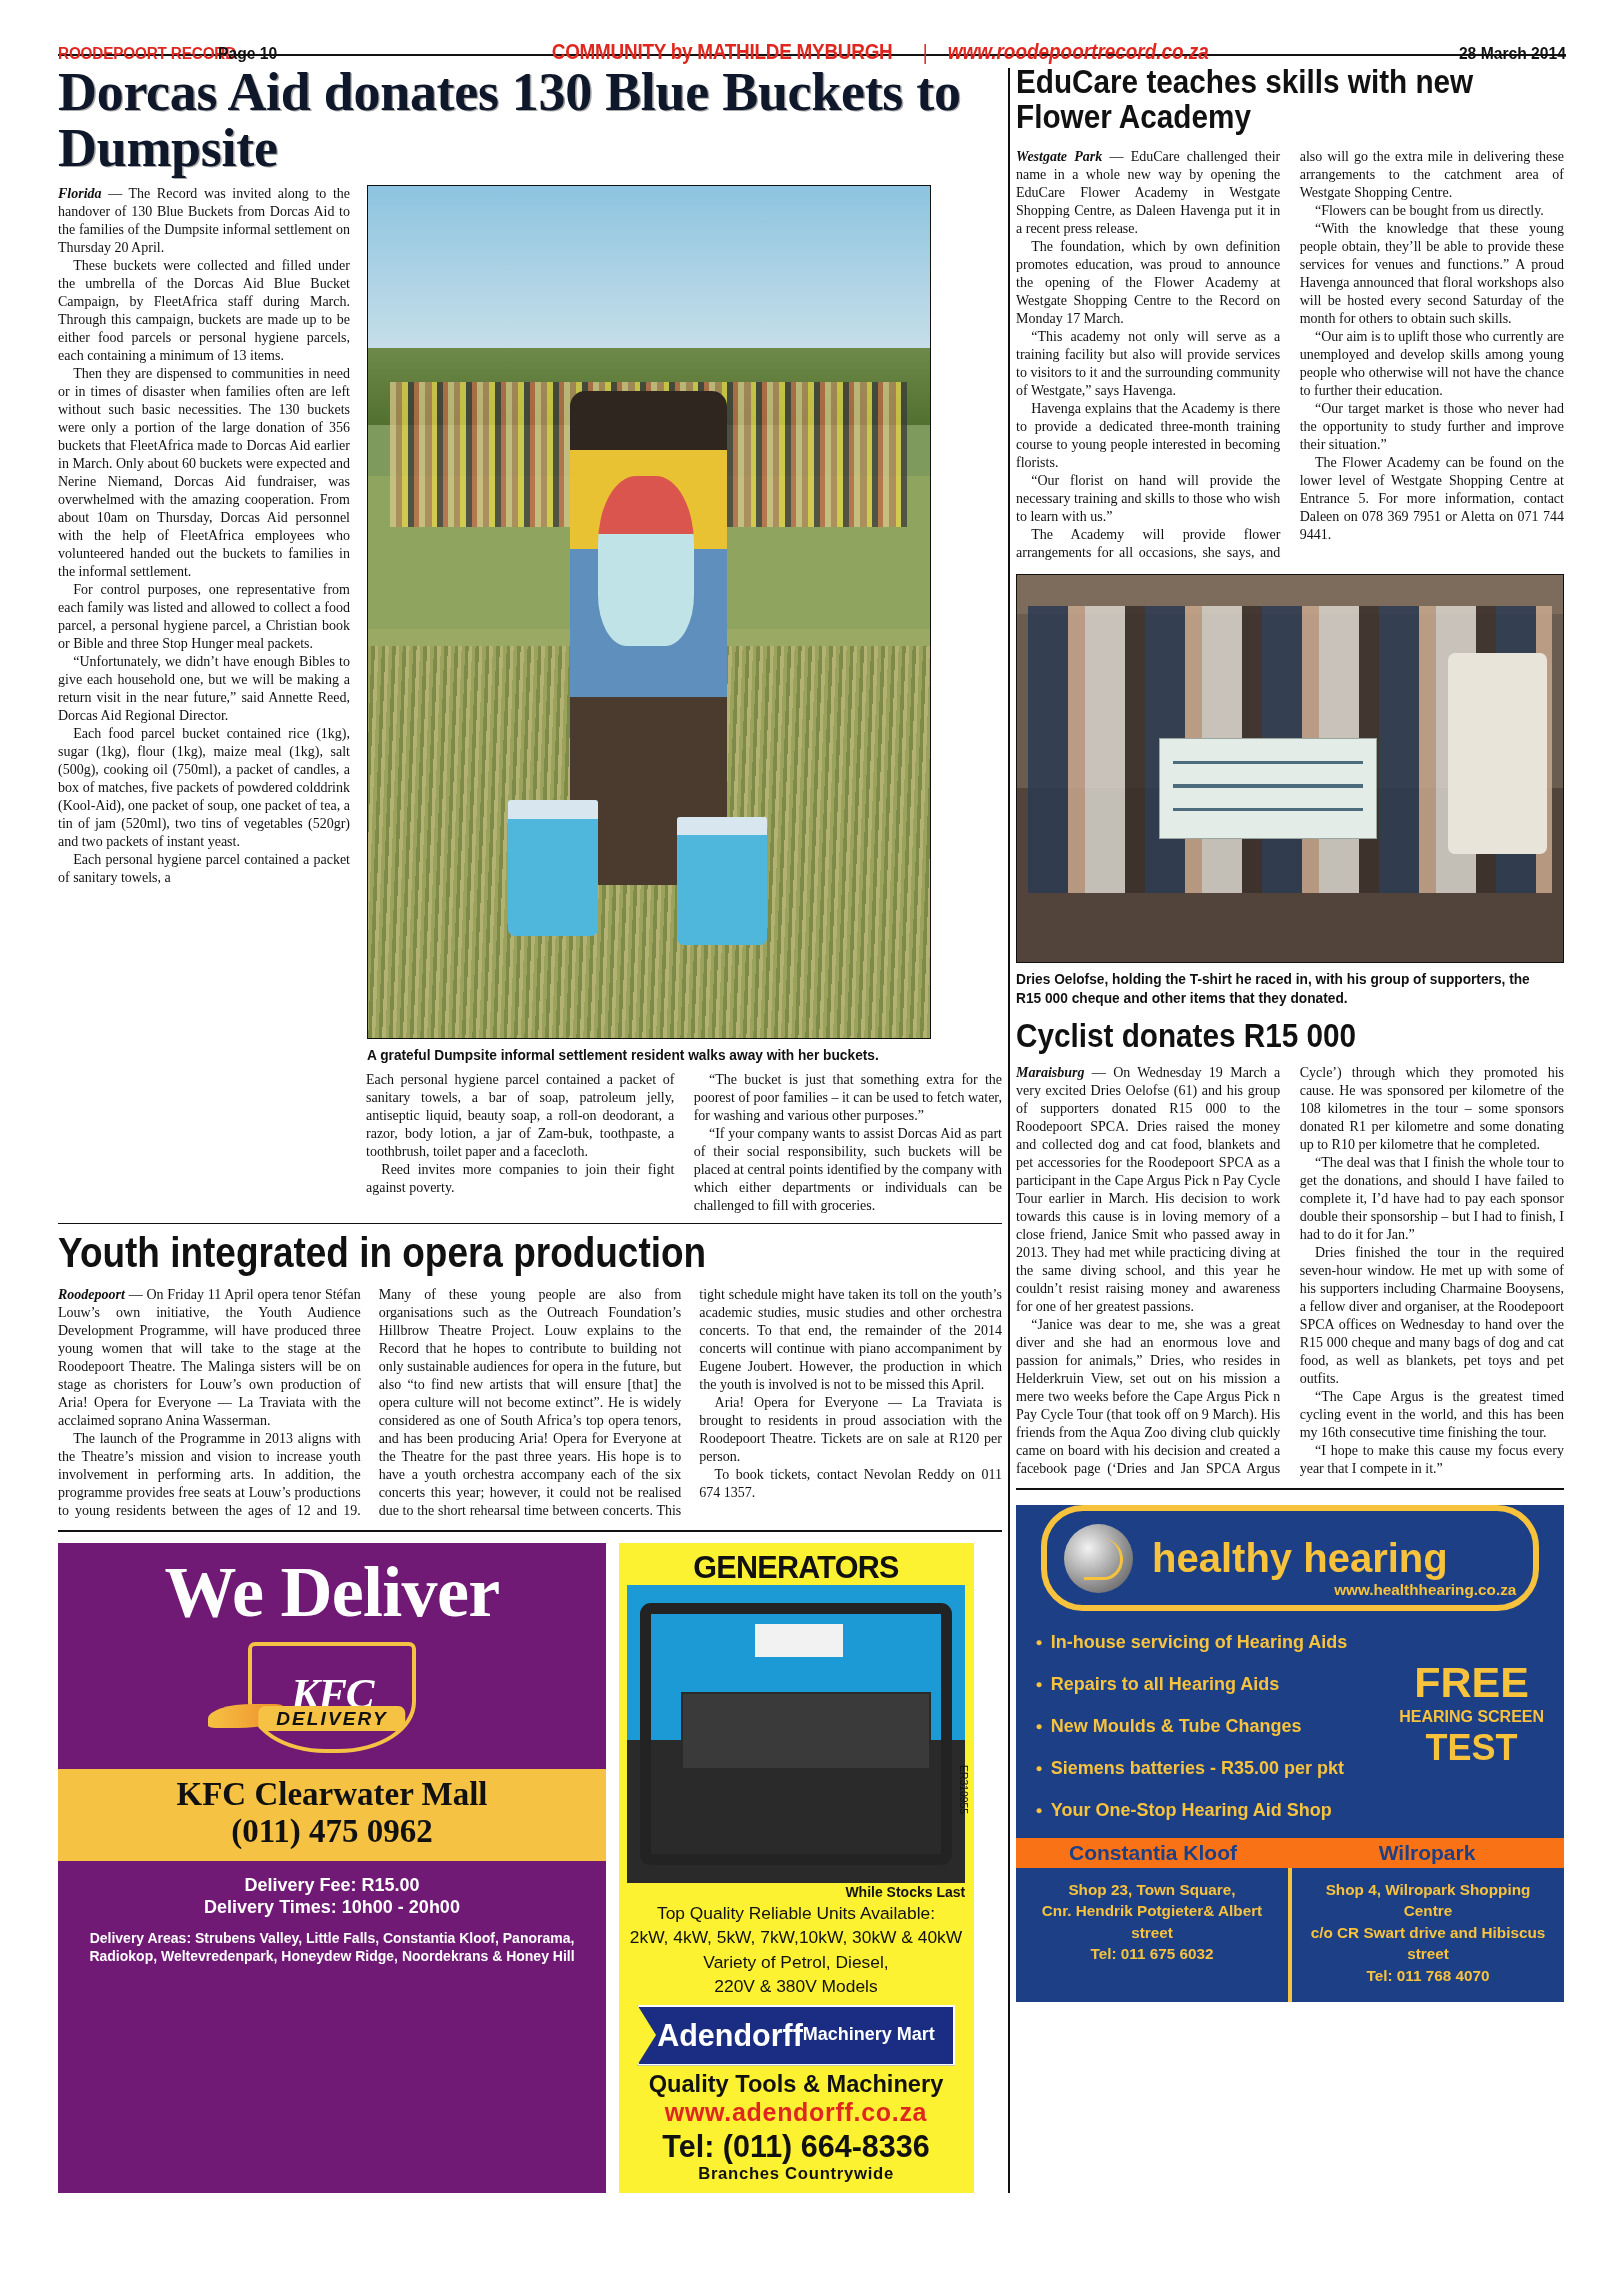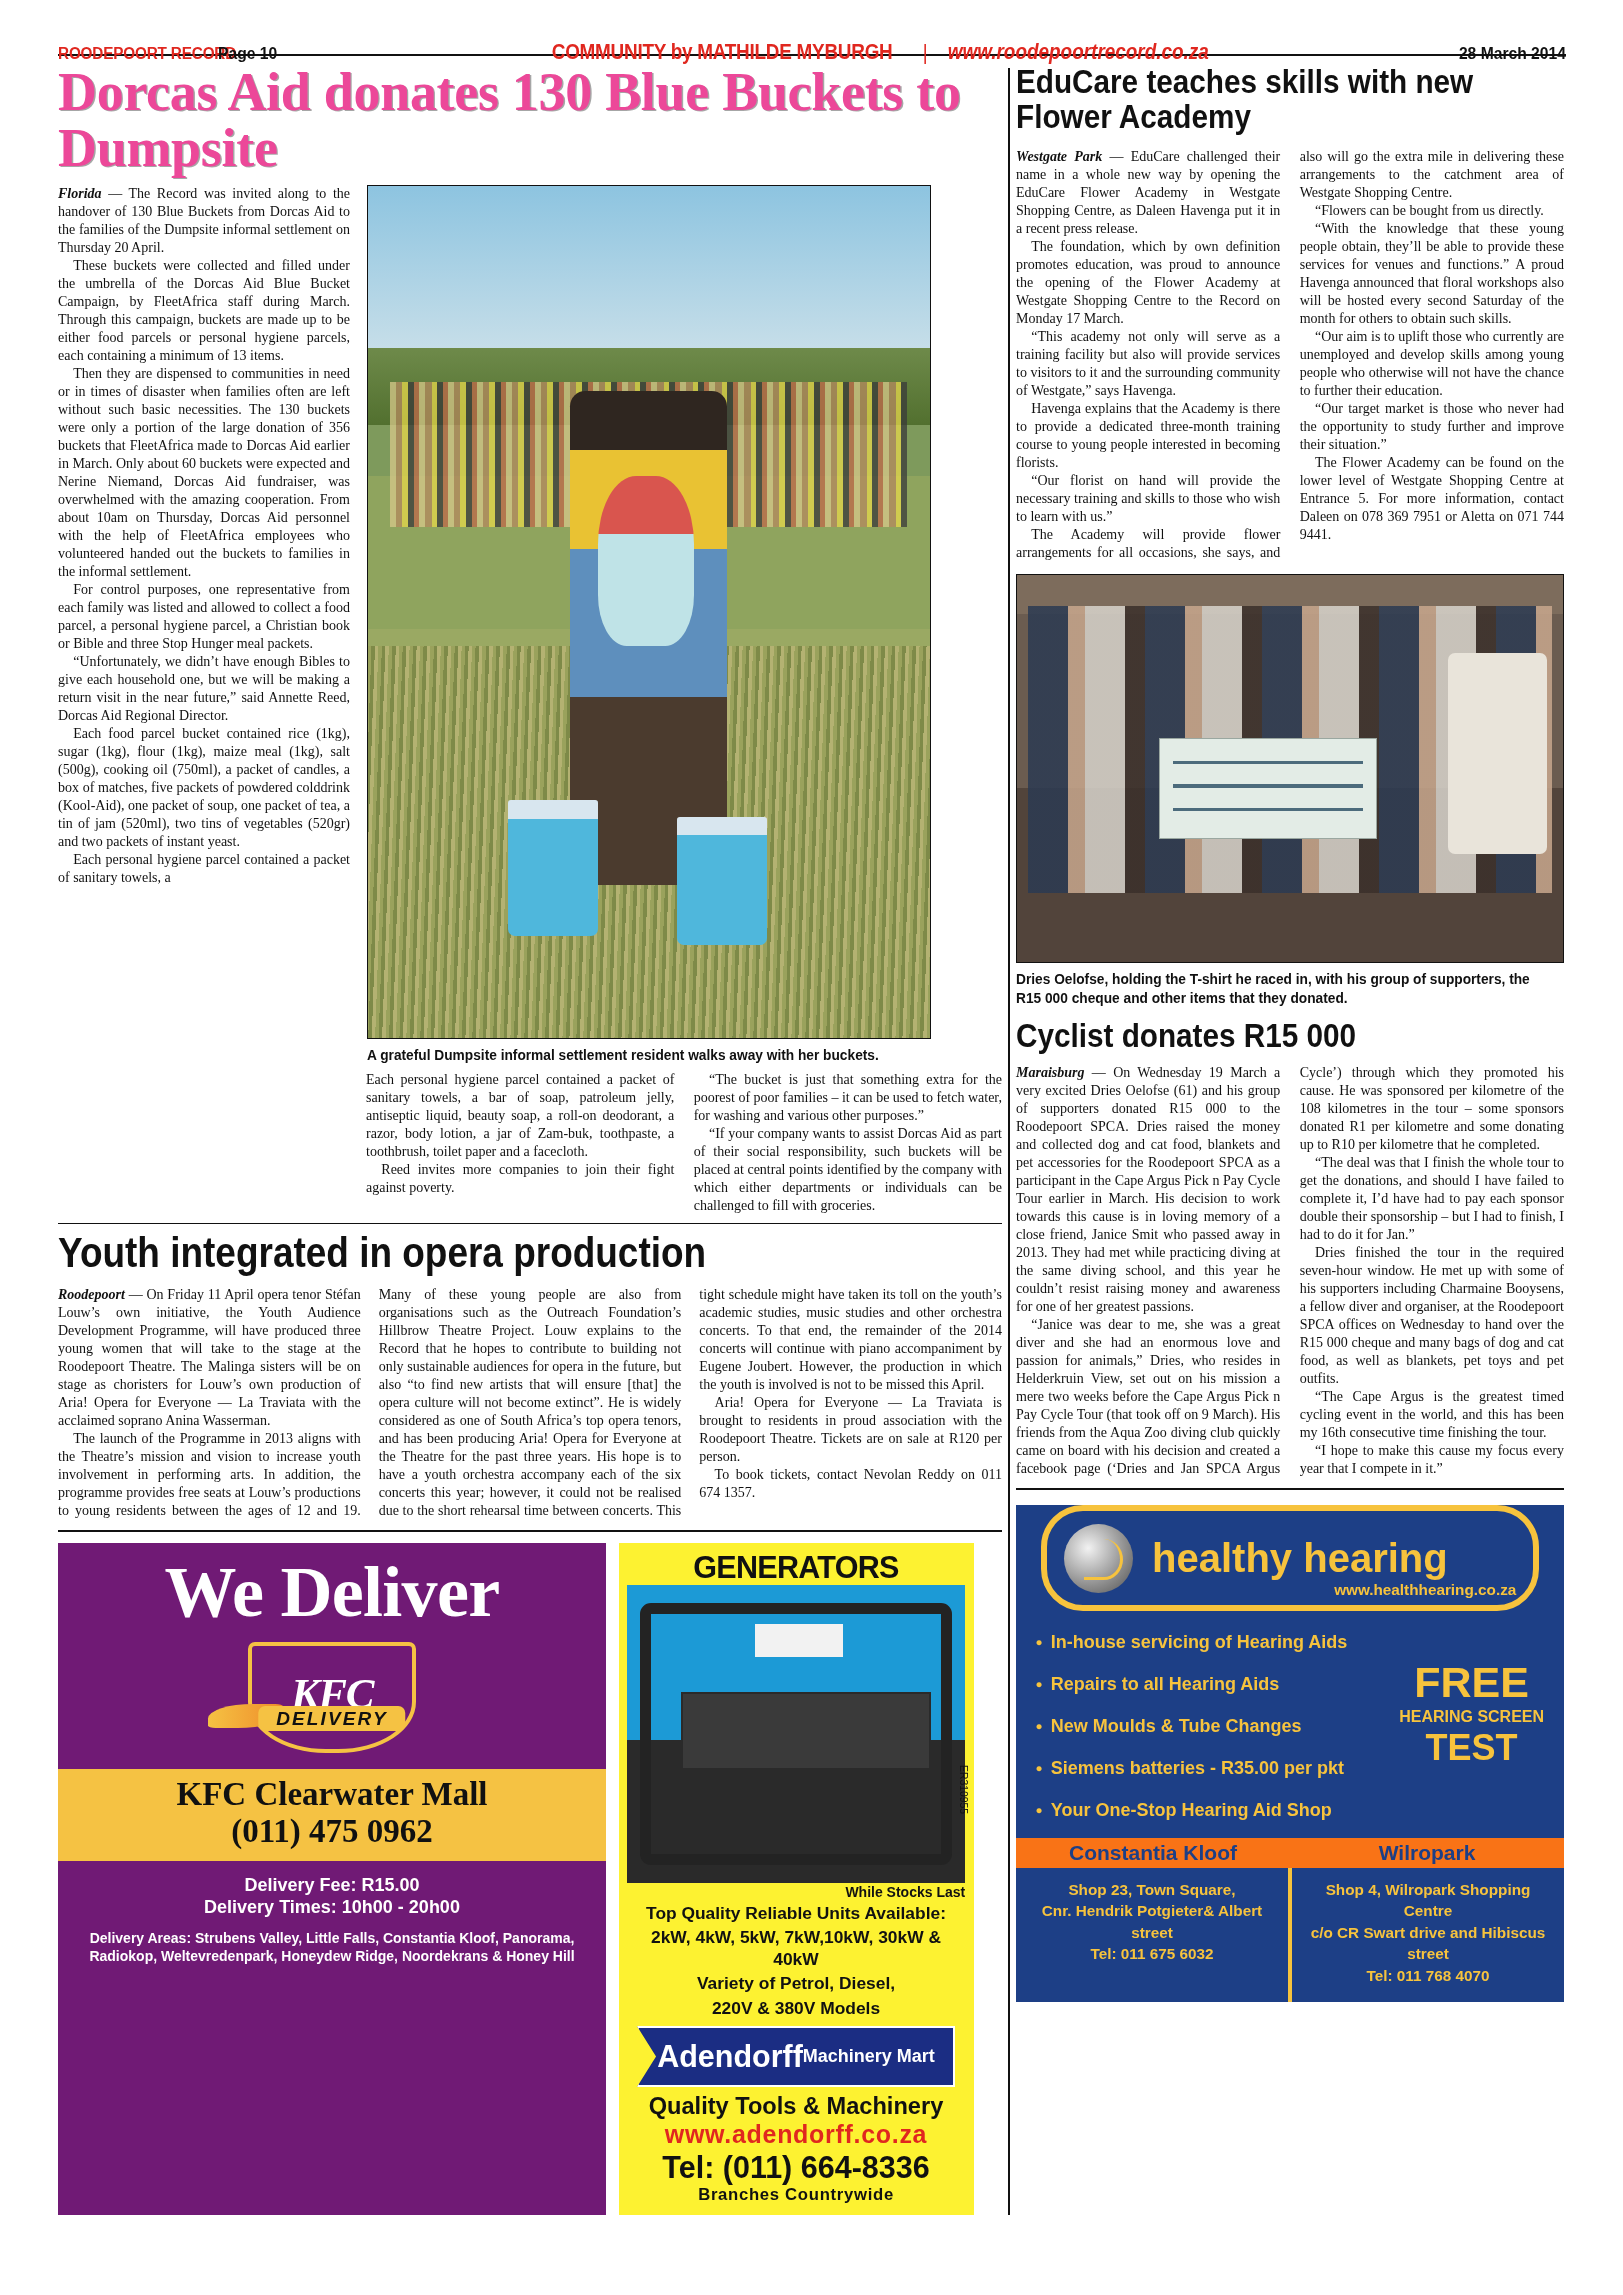--- a/index.html
+++ b/index.html
@@ -34,21 +34,21 @@
   
   .body-wrap { display:flex; gap:0; margin-top:9.7px; }
   .zone-left { width:944px; }
   .zone-div { width:14px; position:relative; }
   .zone-div::after{ content:""; position:absolute; left:6.2px; top:2.8px; bottom:0; width:1.4px; background:#111;}
   .zone-right { width:548px; }
 
   
   h1.hl-serif{
     font-family:"Liberation Serif", serif; font-weight:bold;
-    font-size:54px; line-height:1.02; letter-spacing:-0.3px; color:#ec4899;
+    font-size:54px; line-height:1.02; letter-spacing:-0.3px; color:#0f172a;
     text-shadow: 1.4px 1.4px 0 rgba(0,0,0,0.35);
   }
   h2.hl-sans{
     font-family:"Liberation Sans Narrow","Liberation Sans",sans-serif; font-weight:bold;
     font-size:33px; line-height:1.06; color:#111;
     transform:scaleX(0.9); transform-origin:left top;
   }
   h2.hl-big{
     font-family:"Liberation Sans Narrow","Liberation Sans",sans-serif; font-weight:bold;
     font-size:42px; line-height:1.05; color:#111;
@@ -132,21 +132,21 @@
   .kfc-mall{ font-family:"Liberation Serif",serif; font-weight:bold; font-size:33px; line-height:1.12;}
   .kfc-phone{ font-family:"Liberation Serif",serif; font-weight:bold; font-size:33px; line-height:1.12;}
   .kfc-fee{ font-family:"Liberation Sans",sans-serif; font-weight:bold; font-size:18px;
             line-height:22px; margin-top:12.5px; color:#fff;}
   .kfc-areas{ font-family:"Liberation Sans Narrow","Liberation Sans",sans-serif; font-weight:bold;
               font-size:14px; line-height:18px; margin-top:11px; color:#fff;}
 
   .ad-gen{ width:355px; background:#fdf231; color:#111; text-align:center; padding:7px 8.3px 9.7px; position:relative;}
   .gen-title{ font-family:"Liberation Sans",sans-serif; font-weight:bold; font-size:30.5px; letter-spacing:-0.7px;}
   .gen-stocks{ font-family:"Liberation Sans",sans-serif; font-weight:bold; font-size:14px; text-align:right; margin-top:1.4px;}
-  .gen-spec{ font-family:"Liberation Sans",sans-serif; font-weight:bold; font-size:17.4px; line-height:21.5px; margin-top:2.8px;}
+  .gen-spec{ font-family:"Liberation Sans",sans-serif; font-weight:normal; font-size:17.4px; line-height:21.5px; margin-top:2.8px;}
   .gen-logo{ margin:7px auto 4.2px; width:94%; height:61px; background:#1b2d83; color:#fff;
              display:flex; align-items:center; justify-content:center;
              clip-path: polygon(0 0, 100% 0, 100% 100%, 0 100%, 6% 50%);
              border:2.1px solid #fff; position:relative;}
   .gen-logo .l1{font-family:"Liberation Sans",sans-serif;font-weight:bold;font-size:30.5px;line-height:1;}
   .gen-logo .l2{font-family:"Liberation Sans",sans-serif;font-weight:bold;font-size:18px;line-height:1.1;}
   .gen-tools{ font-family:"Liberation Sans",sans-serif; font-weight:bold; font-size:23.6px; margin-top:5.6px;}
   .gen-url{ font-family:"Liberation Sans",sans-serif; font-weight:bold; font-size:25px; color:#e0271f; letter-spacing:0.7px;}
   .gen-tel{ font-family:"Liberation Sans",sans-serif; font-weight:bold; font-size:30.5px; margin-top:1.4px;}
   .gen-branch{ font-family:"Liberation Sans",sans-serif; font-weight:bold; font-size:16.7px; letter-spacing:0.7px;}

